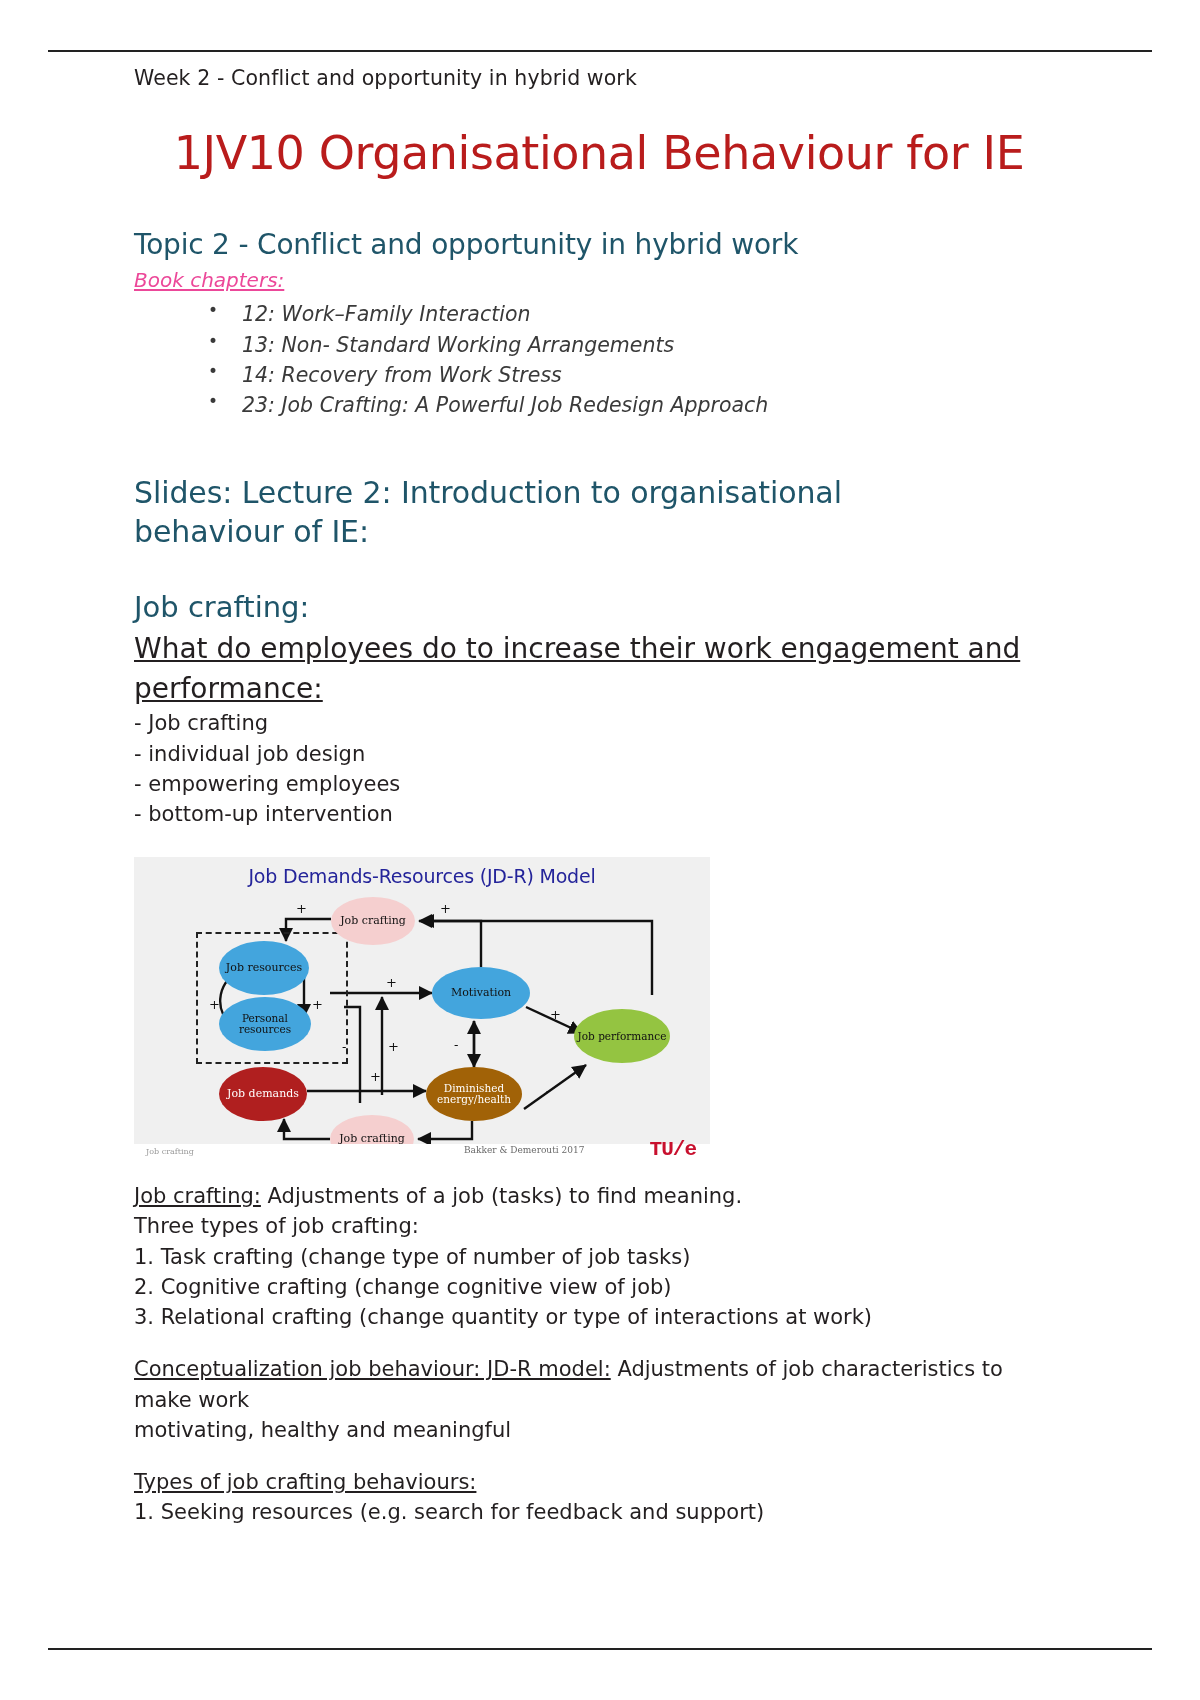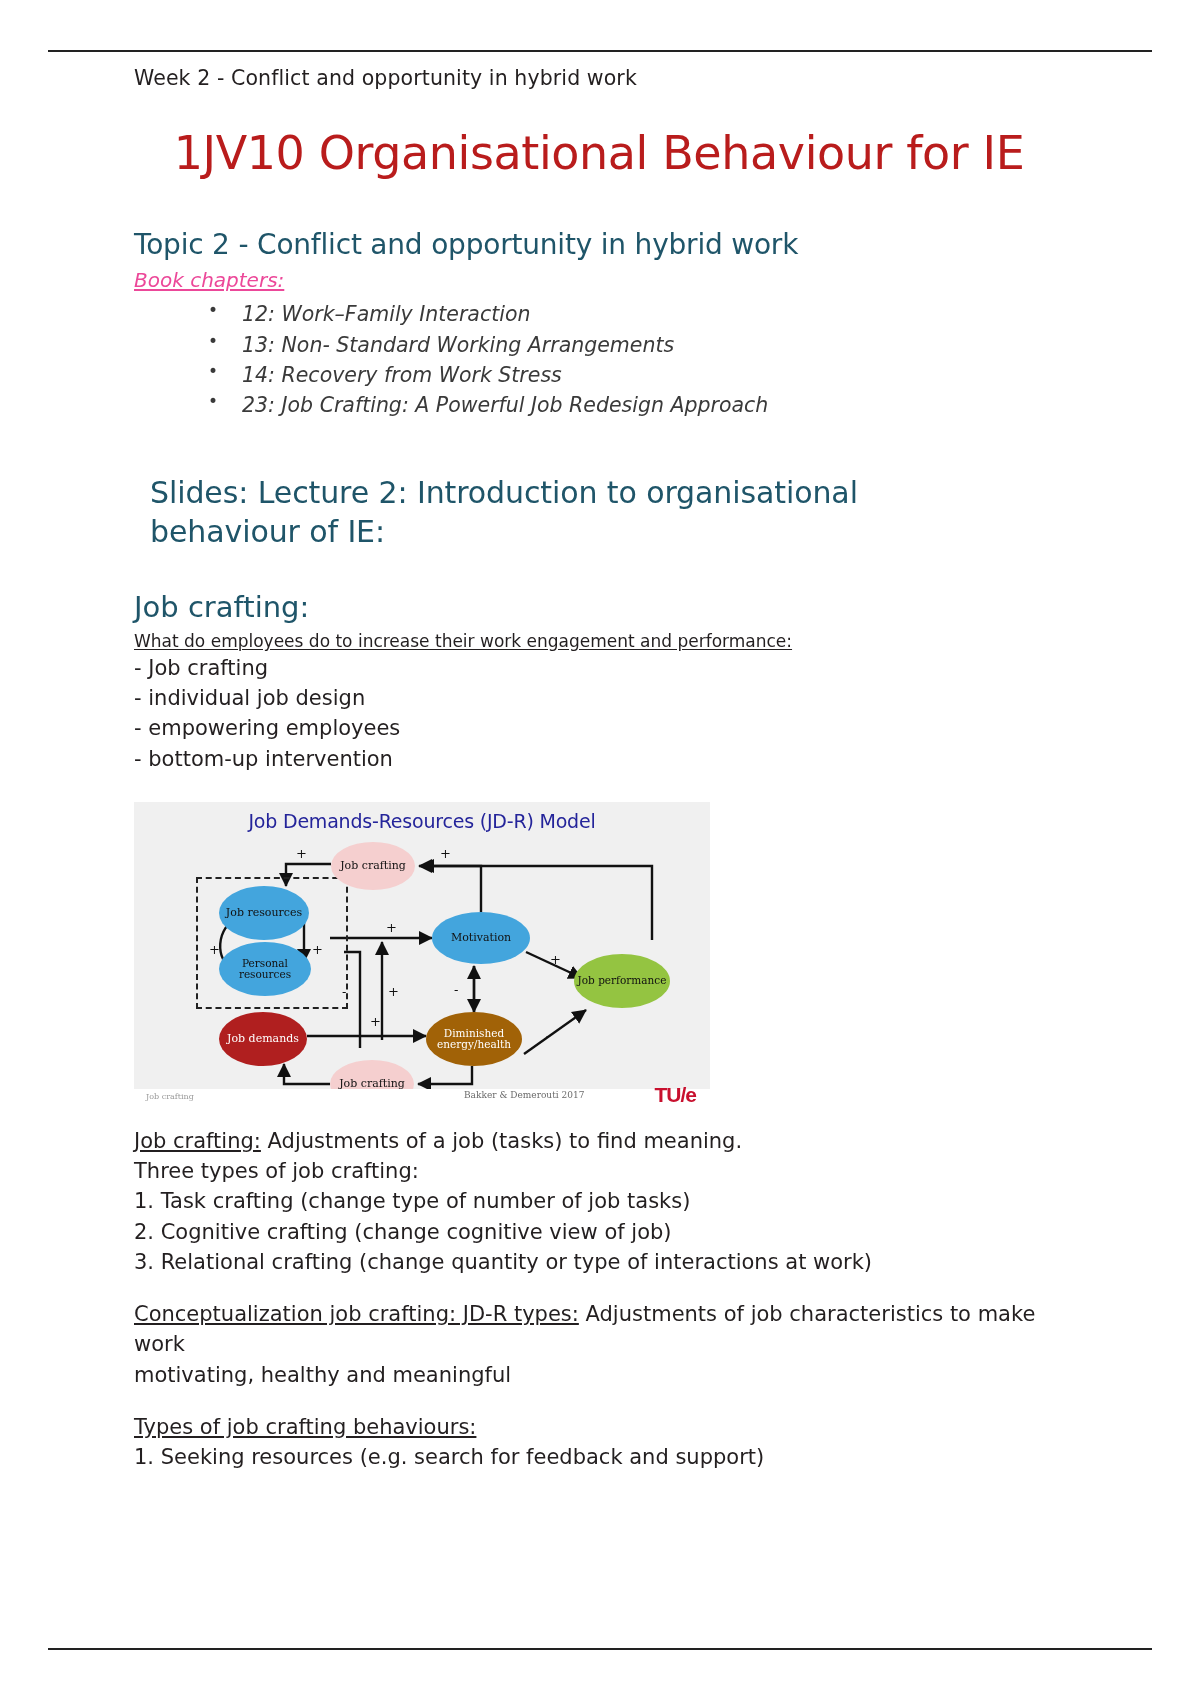--- a/index.html
+++ b/index.html
@@ -94,40 +94,40 @@
   ul.chapters li::before {
     content: "\2022";
     position: absolute;
     left: 0;
     top: -1px;
     font-size: 17px;
     color: #3a3a3a;
   }
 
   .h-slides {
-    margin: 52px 0 0 16px;
+    margin: 52px 0 0 0;
     font-size: 30px;
     line-height: 1.3;
     font-weight: 400;
     color: #1f5569;
     letter-spacing: -0.1px;
     max-width: 790px;
   }
 
   .h-jobcrafting {
     margin: 38px 0 0 0;
     font-size: 29px;
     line-height: 1.25;
     font-weight: 400;
     color: #1f5569;
   }
 
   .u-line {
     margin: 4px 0 0 0;
-    font-size: 17px;
+    font-size: 28px;
     line-height: 1.42;
     text-decoration: underline;
     text-underline-offset: 2px;
     color: #231f20;
   }
 
   p.body-line {
     margin: 0;
     font-size: 21px;
     line-height: 1.44;
@@ -219,21 +219,21 @@
   .fig-credit {
     position: absolute;
     left: 330px; top: 288px;
     font-size: 9px; color: #6a6a6a;
     font-family: "DejaVu Serif", serif;
   }
   .fig-logo {
     position: absolute;
     right: 14px; top: 281px;
     font-size: 21px; font-weight: bold; color: #c8102e;
-    font-family: Liberation Sans, sans-serif;
+    font-family: Liberation Mono, monospace;
     letter-spacing: -1px;
   }
   .fig-footnote {
     position: absolute;
     left: 12px; top: 290px;
     font-size: 8px; color: #9a9a9a;
     font-family: "DejaVu Serif", serif;
   }
   .sign {
     position: absolute;
@@ -360,21 +360,21 @@
     </p>
 
     <p class="body-line">Three types of job crafting:</p>
     <p class="body-line">1. Task crafting (change type of number of job tasks)</p>
     <p class="body-line">2. Cognitive crafting (change cognitive view of job)</p>
     <p class="body-line">3. Relational crafting (change quantity or type of interactions at work)</p>
 
     <div class="spacer-md"></div>
 
     <p class="body-line">
-      <span style="text-decoration:underline;text-underline-offset:2px;">Conceptualization job crafting: JD-R types:</span><span> Adjustments of job characteristics to make work</span>
+      <span style="text-decoration:underline;text-underline-offset:2px;">Conceptualization job behaviour: JD-R model:</span><span> Adjustments of job characteristics to make work</span>
     </p>
     <p class="body-line">motivating, healthy and meaningful</p>
 
     <div class="spacer-md"></div>
 
     <p class="body-line">
       <span style="text-decoration:underline;text-underline-offset:2px;">Types of job crafting behaviours:</span>
     </p>
     <p class="body-line">1. Seeking resources (e.g. search for feedback and support)</p>
 

